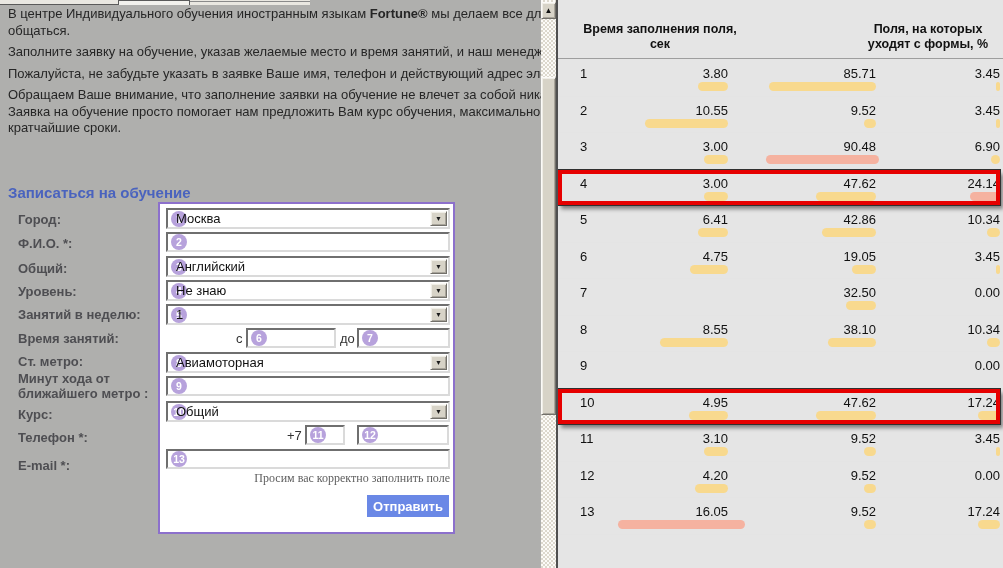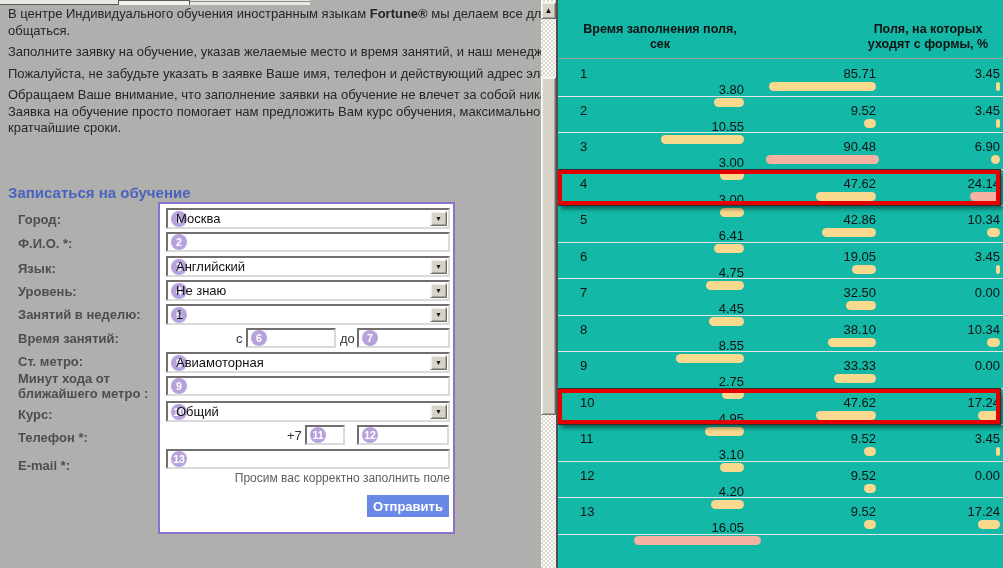--- a/index.html
+++ b/index.html
@@ -32,53 +32,53 @@
   .sel-text { position:absolute; left:8px; top:1px; z-index:2; font-size:13px; color:#111; white-space:nowrap; }
   .sel-btn { position:absolute; right:1px; top:1px; bottom:1px; width:17px; background:#D7D3C7;
              border:1px solid; border-color:#FBFAF7 #72706A #72706A #FBFAF7;
              box-shadow: inset 1px 1px 0 #EFEDE6, inset -1px -1px 0 #A8A49A;
              display:flex; align-items:center; justify-content:center; font-size:7px; color:#1A1A1A; }
   .badge { position:absolute; left:3px; top:50%; transform:translateY(-50%); min-width:16px; height:16px;
            border-radius:9px; background:#B7A2DC; color:#FFFFFF; font-size:10.5px; font-weight:bold;
            display:flex; align-items:center; justify-content:center; padding:0 2px; z-index:1; }
   .inline-lbl { position:absolute; font-size:13px; color:#333; }
 
-  #helper-text { position:absolute; left:6px; top:267px; width:284px; text-align:right; font-size:12px; color:#5E5E5E; white-space:nowrap; }
+  #helper-text { position:absolute; left:6px; top:267px; width:284px; text-align:right; font-size:12px; color:#5E5E5E; white-space:nowrap;font-family:Liberation Serif, serif; }
   #submit-btn { position:absolute; left:207px; top:291px; width:82px; height:22px; background:#6A88E6; color:#FFFFFF;
                 font-size:13px; font-weight:bold; display:flex; align-items:center; justify-content:center; cursor:pointer; }
 
   
   #scrollbar { position:absolute; left:541px; top:0; width:15px; height:568px;
     background-color:#FCFBF8;
     background-image:linear-gradient(45deg,#DCD8CD 25%,transparent 25%,transparent 75%,#DCD8CD 75%),
                      linear-gradient(45deg,#DCD8CD 25%,transparent 25%,transparent 75%,#DCD8CD 75%);
     background-size:4px 4px; background-position:0 0,2px 2px; }
   #scroll-up { position:absolute; left:0; top:2px; width:15px; height:17px; background:#D7D3C7;
                border:1px solid; border-color:#FBFAF7 #72706A #72706A #FBFAF7;
                box-shadow: inset 1px 1px 0 #EFEDE6, inset -1px -1px 0 #A8A49A;
                display:flex; align-items:center; justify-content:center; font-size:8px; color:#111; }
   #scroll-thumb { position:absolute; left:0; top:77px; width:15px; height:338px; background:#D7D3C7;
                border:1px solid; border-color:#FBFAF7 #72706A #72706A #FBFAF7;
                box-shadow: inset 1px 1px 0 #EFEDE6, inset -1px -1px 0 #A8A49A; }
 
   
-  #right-pane { position:absolute; left:556px; top:0; width:447px; height:568px; background:#14b8a6;
+  #right-pane { position:absolute; left:556px; top:0; width:447px; height:568px; background:#e5e5e5;
                 border-left:2px solid #4F4F4F; overflow:hidden; }
   .th { position:absolute; top:22px; text-align:center; font-size:12.5px; font-weight:bold; color:#111; line-height:15px; }
   #th-0 { left:22px;  width:160px; }
   #th-1 { left:150px; width:162px; }
   #th-2 { left:295px; width:150px; }
   #head-sep { position:absolute; left:0; top:58px; width:445px; height:1px; background:#9E9E9E; }
 
   .t-row { position:absolute; left:0; width:445px; height:36.5px; border-bottom:1px solid #E4E4E4; }
   .t-num { position:absolute; left:22px; top:6px; font-size:13px; color:#111; }
   .t-cell { position:absolute; top:6px; }
   .t-cell .val { display:block; text-align:right; font-size:13px; color:#111; }
   .t-cell .bar { display:block; margin-left:auto; height:9px; border-radius:4.5px; margin-top:1px; }
-  .c0 { left:76px;  width:110px;margin-top:16px; }
+  .c0 { left:60px;  width:110px; }
   .c1 { left:208px; width:110px; }
   .c2 { left:332px; width:110px; }
 
   .hl-box { position:absolute; left:0; width:442px; height:35px; border:4px solid #E60000;
             outline:1px solid #303030; box-shadow:3px 4px 4px rgba(0,0,0,0.45); z-index:5; }
 </style>
 </head>
 <body>
 
 <div id="screen">
@@ -107,21 +107,21 @@
         <div class="line">Обращаем Ваше внимание, что заполнение заявки на обучение не влечет за собой никаких обязатель</div>
         <div class="line">Заявка на обучение просто помогает нам предложить Вам курс обучения, максимально отвечающий</div>
         <div class="line">кратчайшие сроки.</div>
       </div>
     </div>
 
     <div id="form-title">Записаться на обучение</div>
 
     <div class="flabel" style="top:212px">Город:</div>
     <div class="flabel" style="top:236px">Ф.И.О. *:</div>
-    <div class="flabel" style="top:261px">Язык:</div>
+    <div class="flabel" style="top:261px">Общий:</div>
     <div class="flabel" style="top:284px">Уровень:</div>
     <div class="flabel" style="top:307px">Занятий в неделю:</div>
     <div class="flabel" style="top:331px">Время занятий:</div>
     <div class="flabel" style="top:354px">Ст. метро:</div>
     <div class="flabel" style="top:371px">Минут хода от</div>
     <div class="flabel" style="top:386px">ближайшего метро :</div>
     <div class="flabel" style="top:407px">Курс:</div>
     <div class="flabel" style="top:430px">Телефон *:</div>
     <div class="flabel" style="top:458px">E-mail *:</div>
 
@@ -293,24 +293,20 @@
             <span class="val">19.05</span>
             <span class="bar" style="width: 24px; background: rgb(248, 217, 142);"></span>
           </div>
           <div class="t-cell c2">
             <span class="val">3.45</span>
             <span class="bar" style="width: 4px; background: rgb(248, 217, 142);"></span>
           </div>
         </div>
         <div class="t-row" style="top: 279px;">
           <div class="t-num">7</div>
-          <div class="t-cell c0">
-            <span class="val">4.45</span>
-            <span class="bar" style="width: 35px; background: rgb(248, 217, 142);"></span>
-          </div>
           <div class="t-cell c1">
             <span class="val">32.50</span>
             <span class="bar" style="width: 30px; background: rgb(248, 217, 142);"></span>
           </div>
           <div class="t-cell c2">
             <span class="val">0.00</span>
           </div>
         </div>
         <div class="t-row" style="top: 315.5px;">
           <div class="t-num">8</div>
@@ -322,28 +318,20 @@
             <span class="val">38.10</span>
             <span class="bar" style="width: 48px; background: rgb(248, 217, 142);"></span>
           </div>
           <div class="t-cell c2">
             <span class="val">10.34</span>
             <span class="bar" style="width: 13px; background: rgb(248, 217, 142);"></span>
           </div>
         </div>
         <div class="t-row" style="top: 352px;">
           <div class="t-num">9</div>
-          <div class="t-cell c0">
-            <span class="val">2.75</span>
-            <span class="bar" style="width: 22px; background: rgb(248, 217, 142);"></span>
-          </div>
-          <div class="t-cell c1">
-            <span class="val">33.33</span>
-            <span class="bar" style="width: 42px; background: rgb(248, 217, 142);"></span>
-          </div>
           <div class="t-cell c2">
             <span class="val">0.00</span>
           </div>
         </div>
         <div class="t-row" style="top: 388.5px;">
           <div class="t-num">10</div>
           <div class="t-cell c0">
             <span class="val">4.95</span>
             <span class="bar" style="width: 39px; background: rgb(248, 217, 142);"></span>
           </div>

